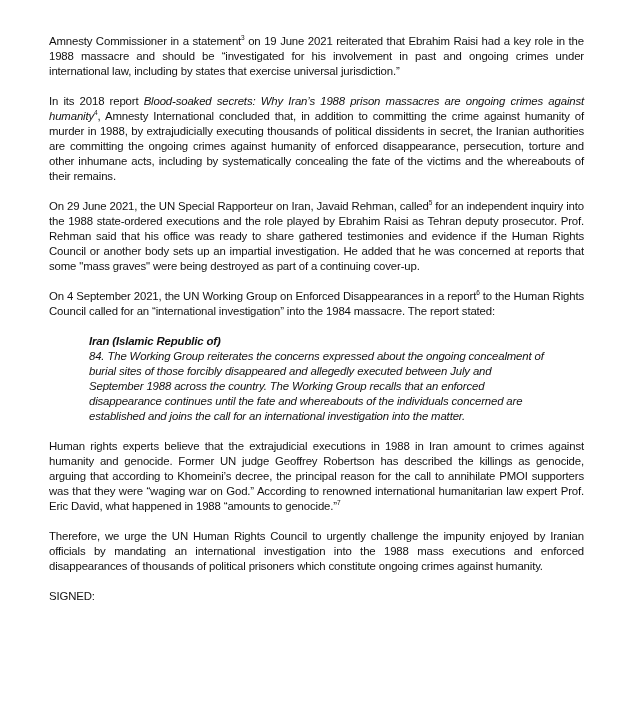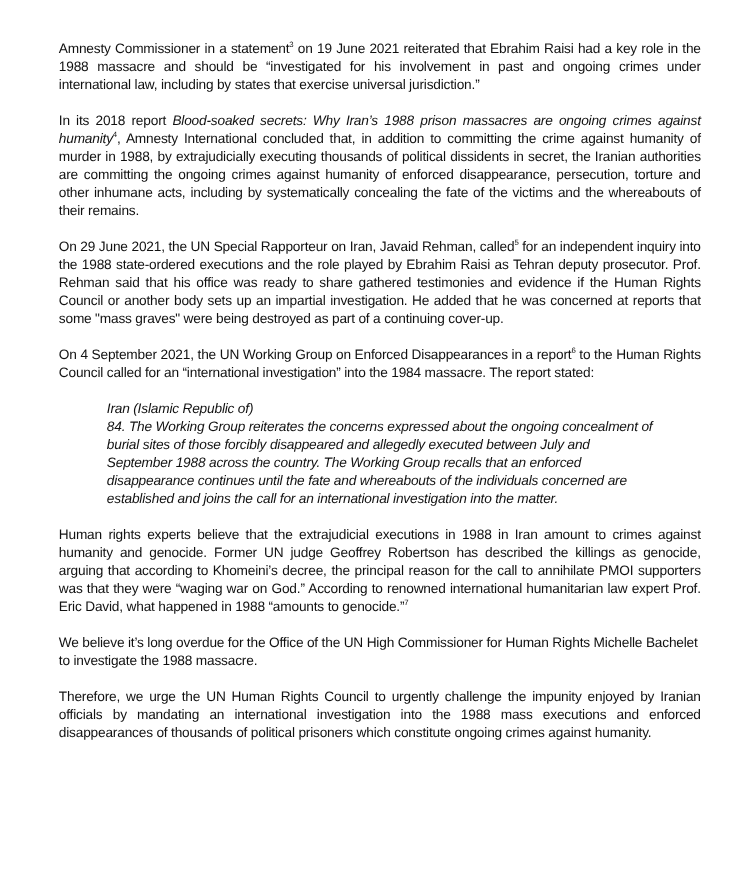--- a/index.html
+++ b/index.html
@@ -9,21 +9,21 @@
     color: #111111;
   }
   .page {
     position: absolute; left: 49px; top: 34px; width: 535px;
     font-size: 11.4px; line-height: 15px; letter-spacing: -0.15px;
   }
   .para { margin: 0 0 15px 0; text-align: justify; }
   .para.left { text-align: left; }
   sup { font-size: 6.5px; line-height: 0; vertical-align: 5px; }
   .quote { margin: 0 0 15px 40px; width: 455px; font-style: italic; }
-  .quote-title { font-weight: normal; font-style: italic; }
+  .quote-title { font-weight: bold; font-style: italic; }
   .signed { margin: 0; }
 </style>
 </head>
 <body>
 
 <div class="page">
 
   <p class="para"><span>Amnesty Commissioner in a statement</span><sup>3</sup><span> on 19 June 2021 reiterated that Ebrahim Raisi had a key role in the 1988 massacre and should be “investigated for his involvement in past and ongoing crimes under international law, including by states that exercise universal jurisdiction.”</span></p>
 
   <p class="para"><span>In its 2018 report </span><i>Blood-soaked secrets: Why Iran’s 1988 prison massacres are ongoing crimes against humanity</i><sup>4</sup><span>, Amnesty International concluded that, in addition to committing the crime against humanity of murder in 1988, by extrajudicially executing thousands of political dissidents in secret, the Iranian authorities are committing the ongoing crimes against humanity of enforced disappearance, persecution, torture and other inhumane acts, including by systematically concealing the fate of the victims and the whereabouts of their remains.</span></p>
@@ -32,17 +32,17 @@
 
   <p class="para"><span>On 4 September 2021, the UN Working Group on Enforced Disappearances in a report</span><sup>6</sup><span> to the Human Rights Council called for an “international investigation” into the 1984 massacre. The report stated:</span></p>
 
   <div class="quote">
     <div class="quote-title">Iran (Islamic Republic of)</div>
     <div class="quote-body">84. The Working Group reiterates the concerns expressed about the ongoing concealment of burial sites of those forcibly disappeared and allegedly executed between July and September 1988 across the country. The Working Group recalls that an enforced disappearance continues until the fate and whereabouts of the individuals concerned are established and joins the call for an international investigation into the matter.</div>
   </div>
 
   <p class="para"><span>Human rights experts believe that the extrajudicial executions in 1988 in Iran amount to crimes against humanity and genocide. Former UN judge Geoffrey Robertson has described the killings as genocide, arguing that according to Khomeini’s decree, the principal reason for the call to annihilate PMOI supporters was that they were “waging war on God.” According to renowned international humanitarian law expert Prof. Eric David, what happened in 1988 “amounts to genocide.”</span><sup>7</sup></p>
 
-  <p class="para left"><span>We believe it’s long overdue for the Office of the UN High Commissioner for Human Rights Michelle Bachelet to investigate the 1988 massacre.</span></p>
 
   <p class="para"><span>Therefore, we urge the UN Human Rights Council to urgently challenge the impunity enjoyed by Iranian officials by mandating an international investigation into the 1988 mass executions and enforced disappearances of thousands of political prisoners which constitute ongoing crimes against humanity.</span></p>
 
+  <p class="signed">SIGNED:</p>
 </div>
 
 </body></html>

